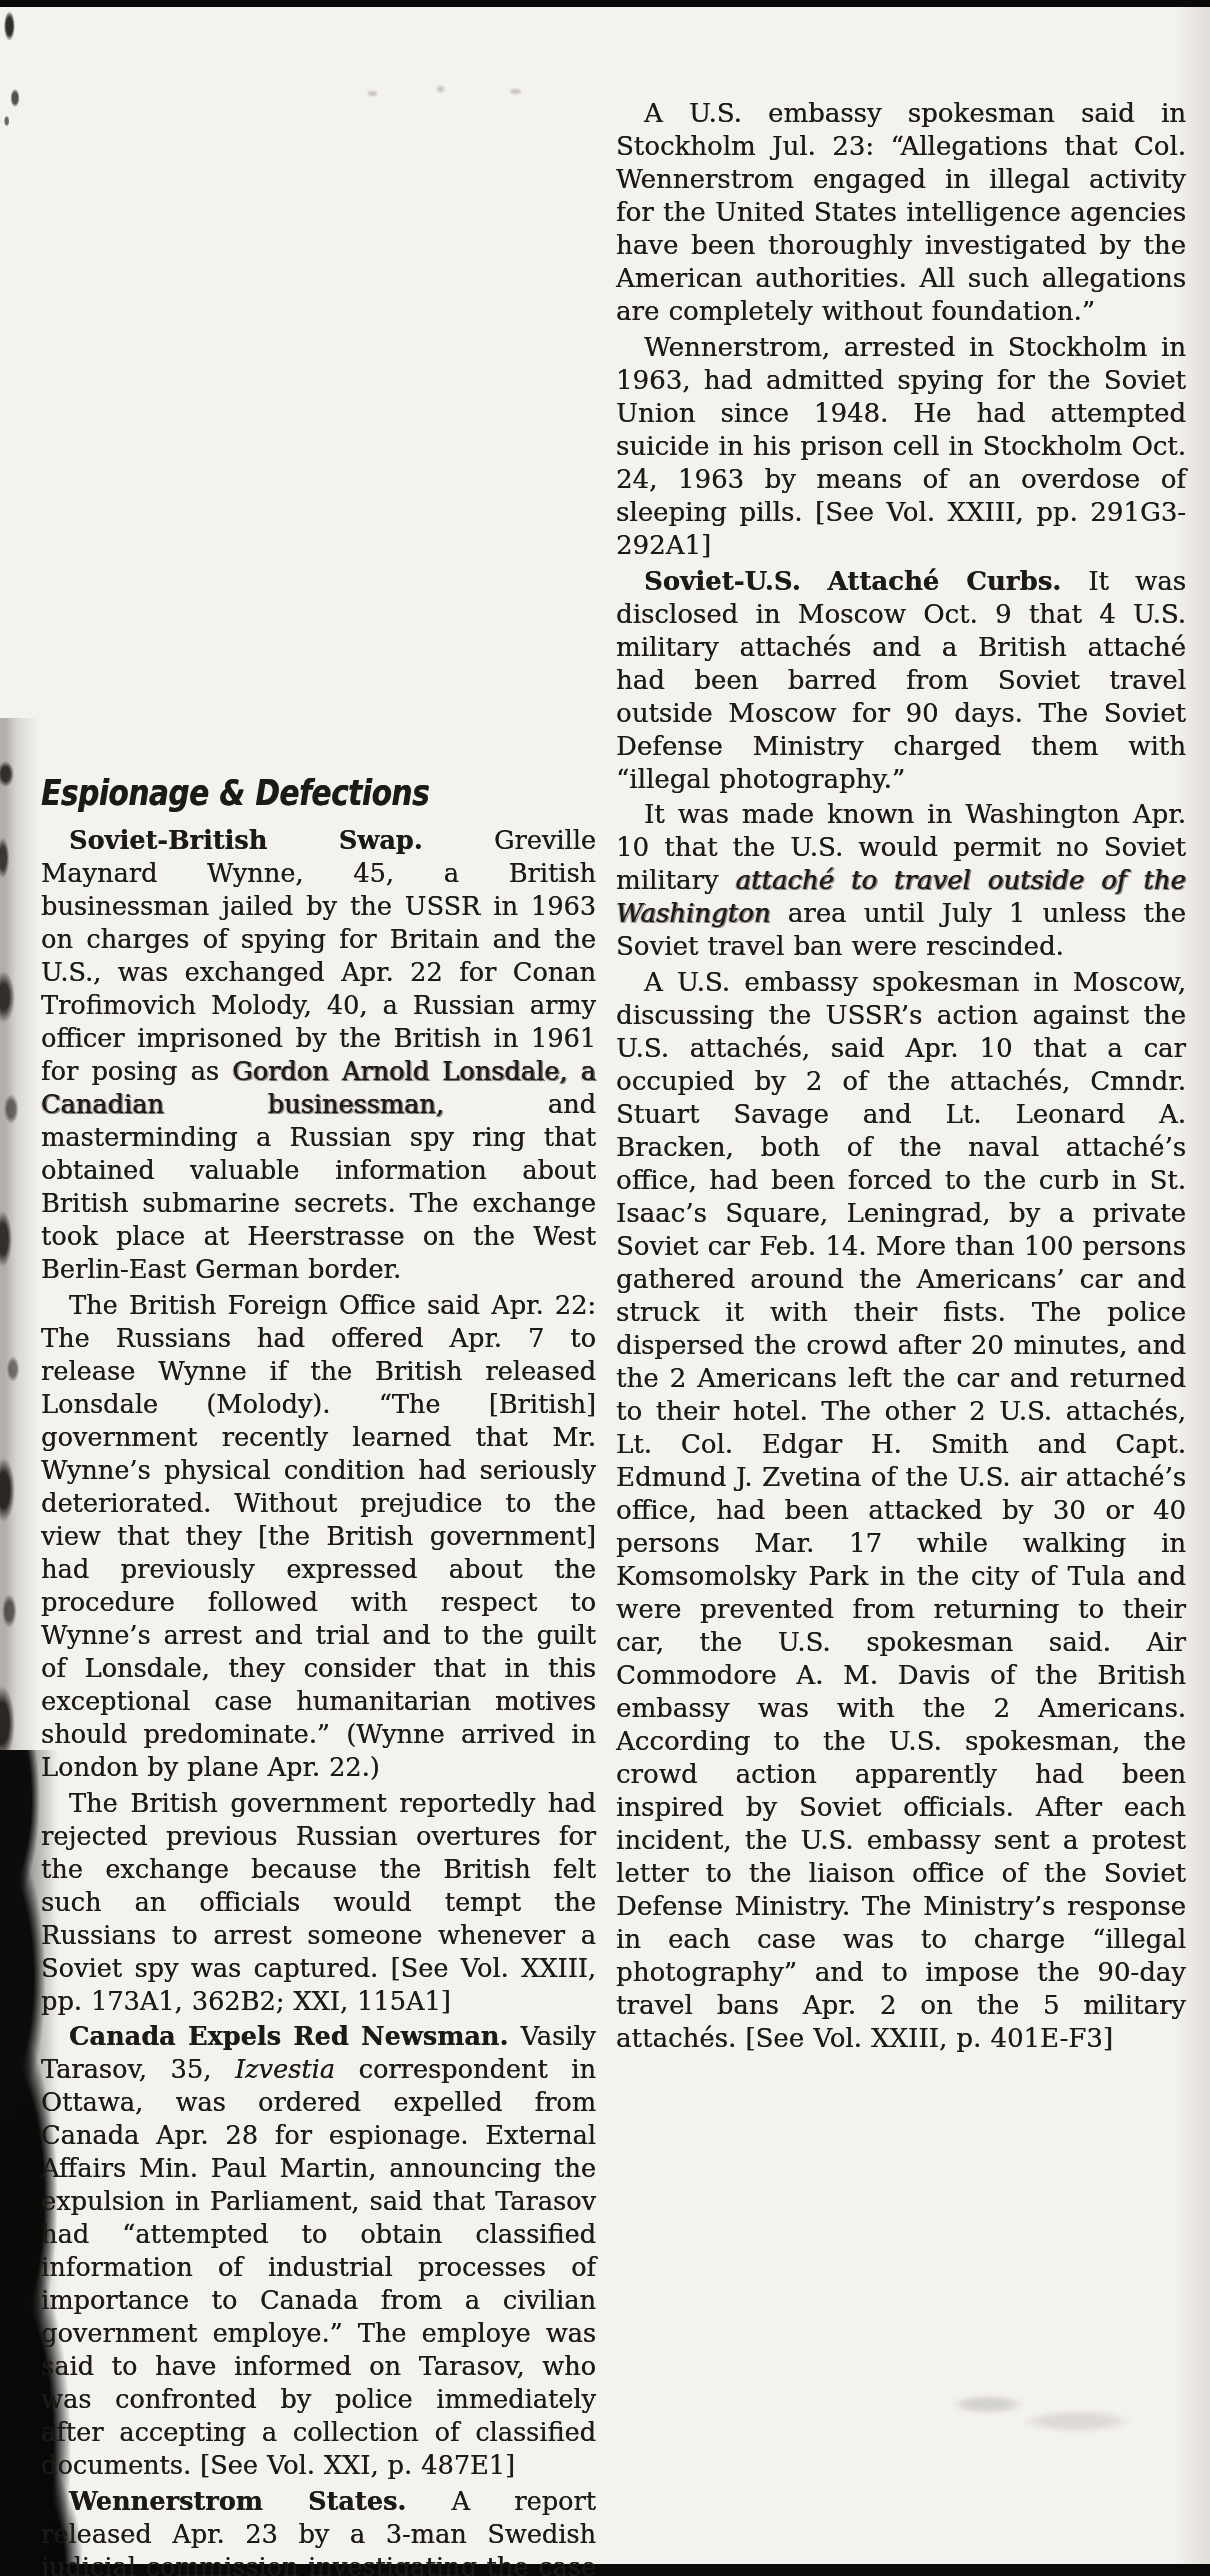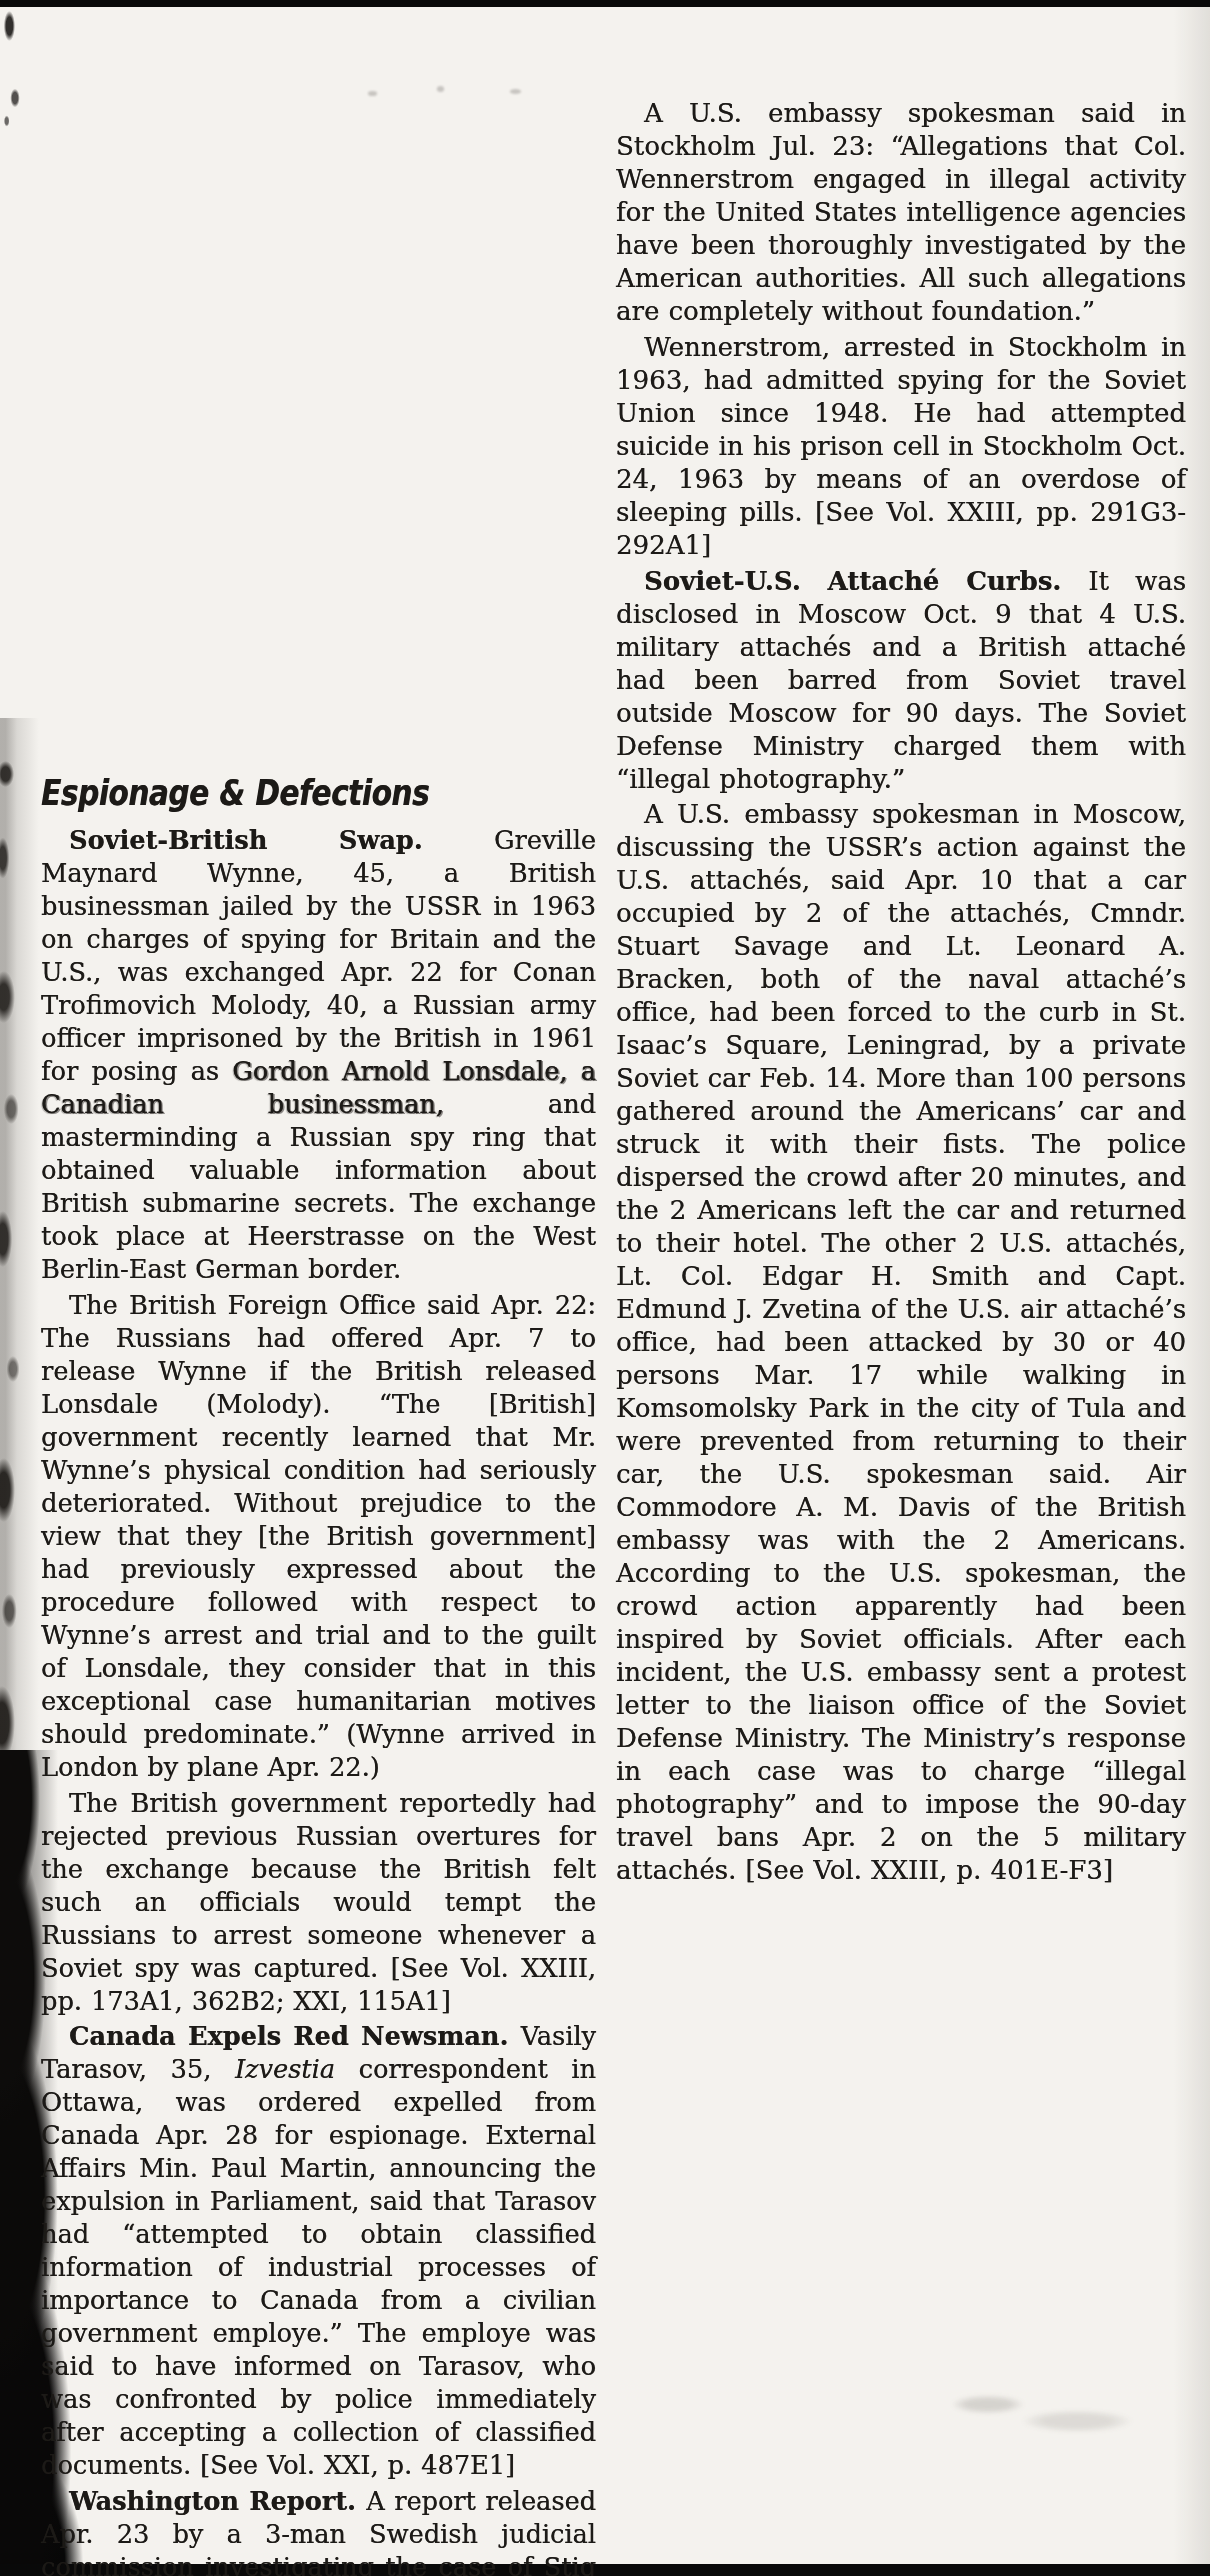--- a/index.html
+++ b/index.html
@@ -92,22 +92,23 @@
 <div class="speck s2"></div>
 <div class="speck s3"></div>
 <div class="ghost"></div>
 
 <section class="col" id="left-col">
   <h1 id="headline">Espionage &amp; Defections</h1>
   <p><span class="b">Soviet-British Swap. </span><span>Greville Maynard Wynne, 45, a British businessman jailed by the USSR in 1963 on charges of spying for Britain and the U.S., was exchanged Apr. 22 for Conan Trofimovich Molody, 40, a Russian army officer imprisoned by the British in 1961 for posing as </span><span class="s">Gordon Arnold Lonsdale, a Canadian businessman,</span><span> and masterminding a Russian spy ring that obtained valuable information about British submarine secrets. The exchange took place at Heerstrasse on the West Berlin-East German border.</span></p>
   <p><span>The British Foreign Office said Apr. 22: The Russians had offered Apr. 7 to release Wynne if the British released Lonsdale (Molody). “The [British] government recently learned that Mr. Wynne’s physical condition had seriously deteriorated. Without prejudice to the view that they [the British government] had previously expressed about the procedure followed with respect to Wynne’s arrest and trial and to the guilt of Lonsdale, they consider that in this exceptional case humanitarian motives should predominate.” (Wynne arrived in London by plane Apr. 22.)</span></p>
   <p><span>The British government reportedly had rejected previous Russian overtures for the exchange because the British felt such an officials would tempt the Russians to arrest someone whenever a Soviet spy was captured. [See Vol. XXIII, pp. 173A1, 362B2; XXI, 115A1]</span></p>
   <p><span class="b">Canada Expels Red Newsman. </span><span>Vasily Tarasov, 35, </span><span class="i">Izvestia</span><span> correspondent in Ottawa, was ordered expelled from Canada Apr. 28 for espionage. External Affairs Min. Paul Martin, announcing the expulsion in Parliament, said that Tarasov had “attempted to obtain classified information of industrial processes of importance to Canada from a civilian government employe.” The employe was said to have informed on Tarasov, who was confronted by police immediately after accepting a collection of classified documents. [See Vol. XXI, p. 487E1]</span></p>
-  <p><span class="b">Washington Report. </span><span>A report released Apr. 23 by a 3-man Swedish judicial commission investigating the case of Stig Wennerstrom, 57, retired Swedish Air Force colonel, said that 2 years before he became a spy for the Soviet Union, he had agreed to work as a secret agent for U.S. intelligence. According to</span></p>
+  <p><span class="b">Wennerstrom States. </span><span>A report released Apr. 23 by a 3-man Swedish judicial commission investigating the case of Stig Wennerstrom, 57, retired Swedish Air Force colonel, said that 2 years before he became a spy for the Soviet Union, he had agreed to work as a secret agent for U.S. intelligence. According to</span></p>
 </section>
 
 <section class="col" id="right-col">
   <p><span>A U.S. embassy spokesman said in Stockholm Jul. 23: “Allegations that Col. Wennerstrom engaged in illegal activity for the United States intelligence agencies have been thoroughly investigated by the American authorities. All such allegations are completely without foundation.”</span></p>
   <p><span>Wennerstrom, arrested in Stockholm in 1963, had admitted spying for the Soviet Union since 1948. He had attempted suicide in his prison cell in Stockholm Oct. 24, 1963 by means of an overdose of sleeping pills. [See Vol. XXIII, pp. 291G3-292A1]</span></p>
   <p><span class="b">Soviet-U.S. Attaché Curbs. </span><span>It was disclosed in Moscow Oct. 9 that 4 U.S. military attachés and a British attaché had been barred from Soviet travel outside Moscow for 90 days. The Soviet Defense Ministry charged them with “illegal photography.”</span></p>
+  <p><span>It was made known in Washington Apr. 10 that the U.S. would permit no Soviet military </span><span class="i s">attaché to travel outside of the Washington</span><span> area until July 1 unless the Soviet travel ban were rescinded.</span></p>
   <p><span>A U.S. embassy spokesman in Moscow, discussing the USSR’s action against the U.S. attachés, said Apr. 10 that a car occupied by 2 of the attachés, Cmndr. Stuart Savage and Lt. Leonard A. Bracken, both of the naval attaché’s office, had been forced to the curb in St. Isaac’s Square, Leningrad, by a private Soviet car Feb. 14. More than 100 persons gathered around the Americans’ car and struck it with their fists. The police dispersed the crowd after 20 minutes, and the 2 Americans left the car and returned to their hotel. The other 2 U.S. attachés, Lt. Col. Edgar H. Smith and Capt. Edmund J. Zvetina of the U.S. air attaché’s office, had been attacked by 30 or 40 persons Mar. 17 while walking in Komsomolsky Park in the city of Tula and were prevented from returning to their car, the U.S. spokesman said. Air Commodore A. M. Davis of the British embassy was with the 2 Americans. According to the U.S. spokesman, the crowd action apparently had been inspired by Soviet officials. After each incident, the U.S. embassy sent a protest letter to the liaison office of the Soviet Defense Ministry. The Ministry’s response in each case was to charge “illegal photography” and to impose the 90-day travel bans Apr. 2 on the 5 military attachés. [See Vol. XXIII, p. 401E-F3]</span></p>
 </section>
 
 
 </body></html>

